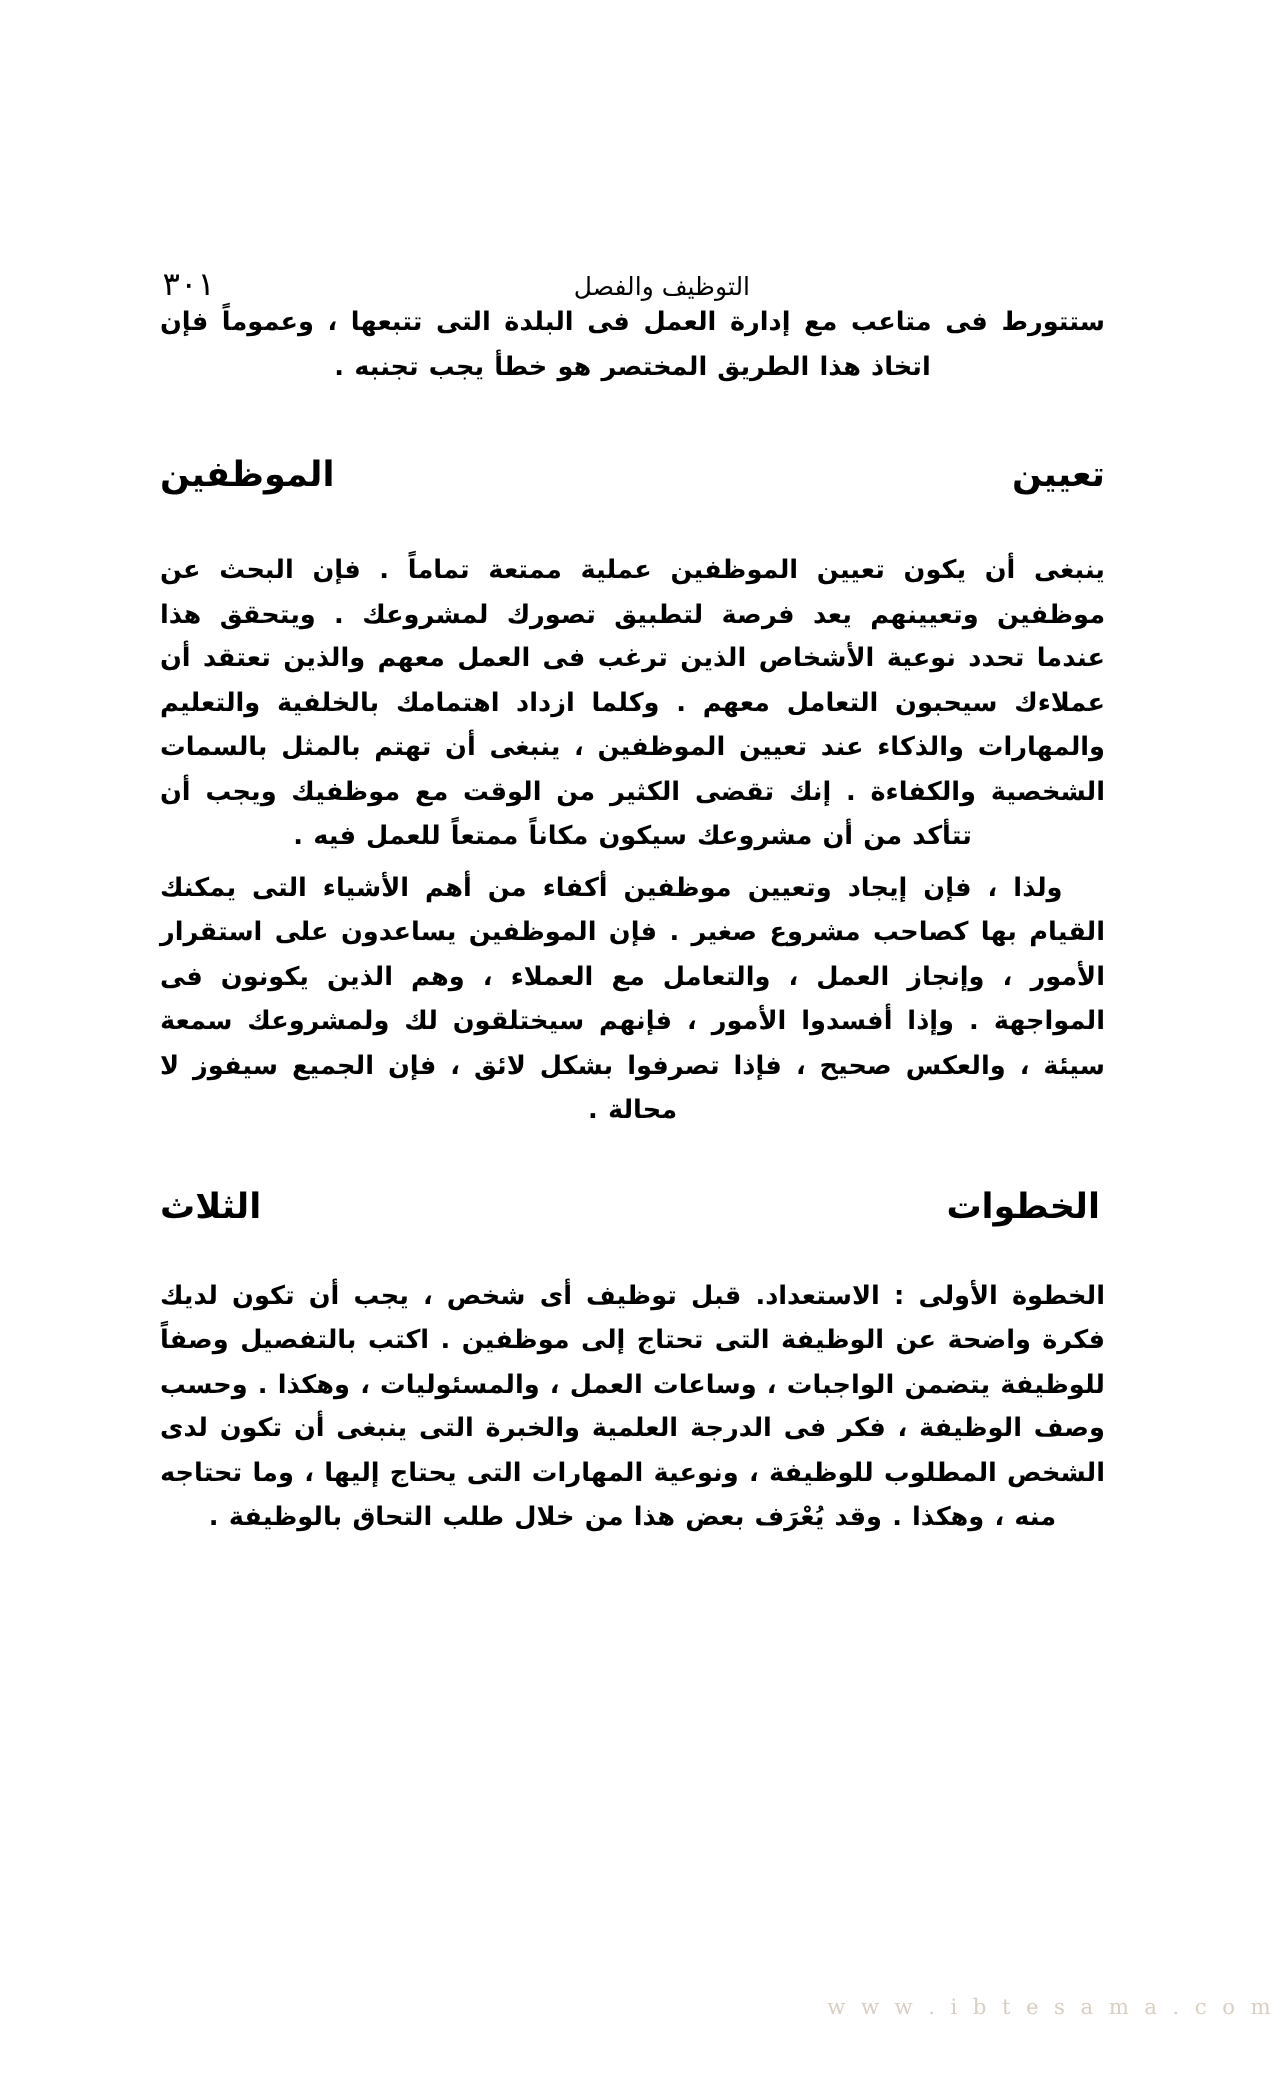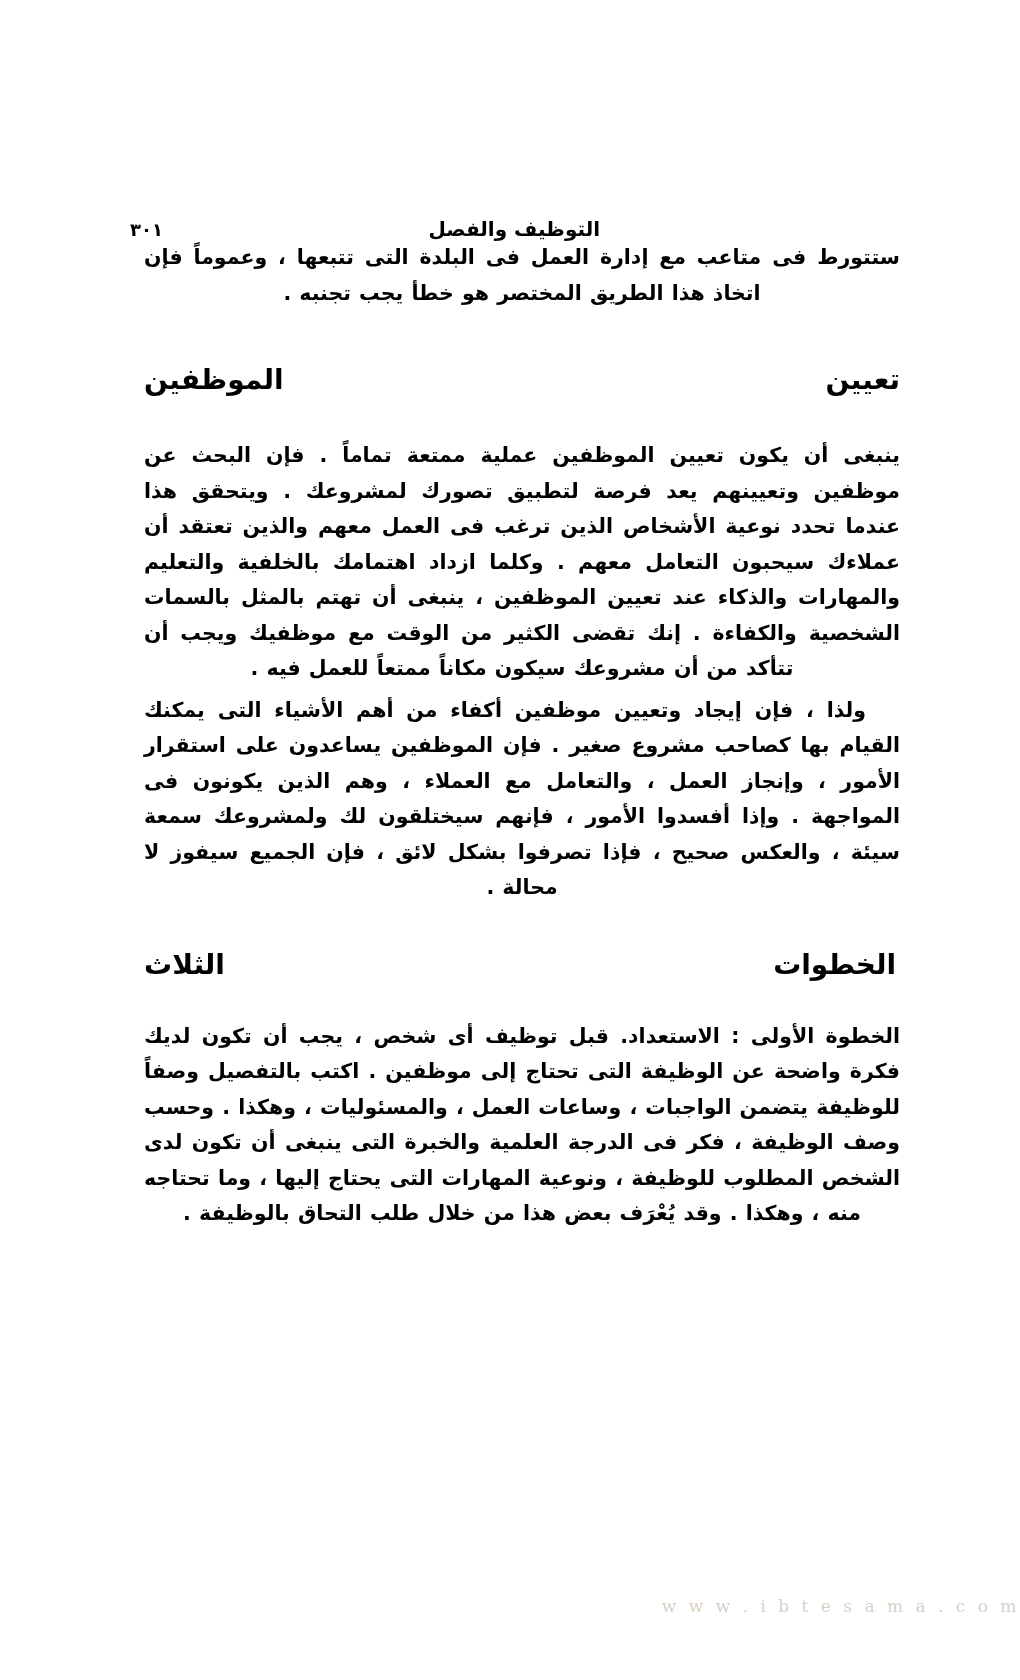--- a/index.html
+++ b/index.html
@@ -29,40 +29,40 @@
     height: 34px;
     display: flex;
     flex-direction: row;
     align-items: baseline;
     justify-content: flex-start;
     direction: rtl;
   }
 
   .running-head .chapter-title {
     font-size: 20px;
-    font-weight: 700;
+    font-weight: 400;
     letter-spacing: 0px;
     margin-right: 290px;
     white-space: nowrap;
     margin-top: 45px;
   }
 
   .running-head .folio {
-    font-size: 18px;
-    font-weight: 700;
+    font-size: 26px;
+    font-weight: 400;
     margin-right: auto;
     letter-spacing: 2px;
     white-space: nowrap;
   }
 
   
   .text-column {
     position: absolute;
     top: 240px;
-    left: 144px;
+    left: 128px;
     width: 756px;
     direction: rtl;
     text-align: justify;
     text-align-last: justify;
   }
 
   p.body-par {
     margin: 0 0 0 0;
     font-size: 20.5px;
     line-height: 35.5px;

